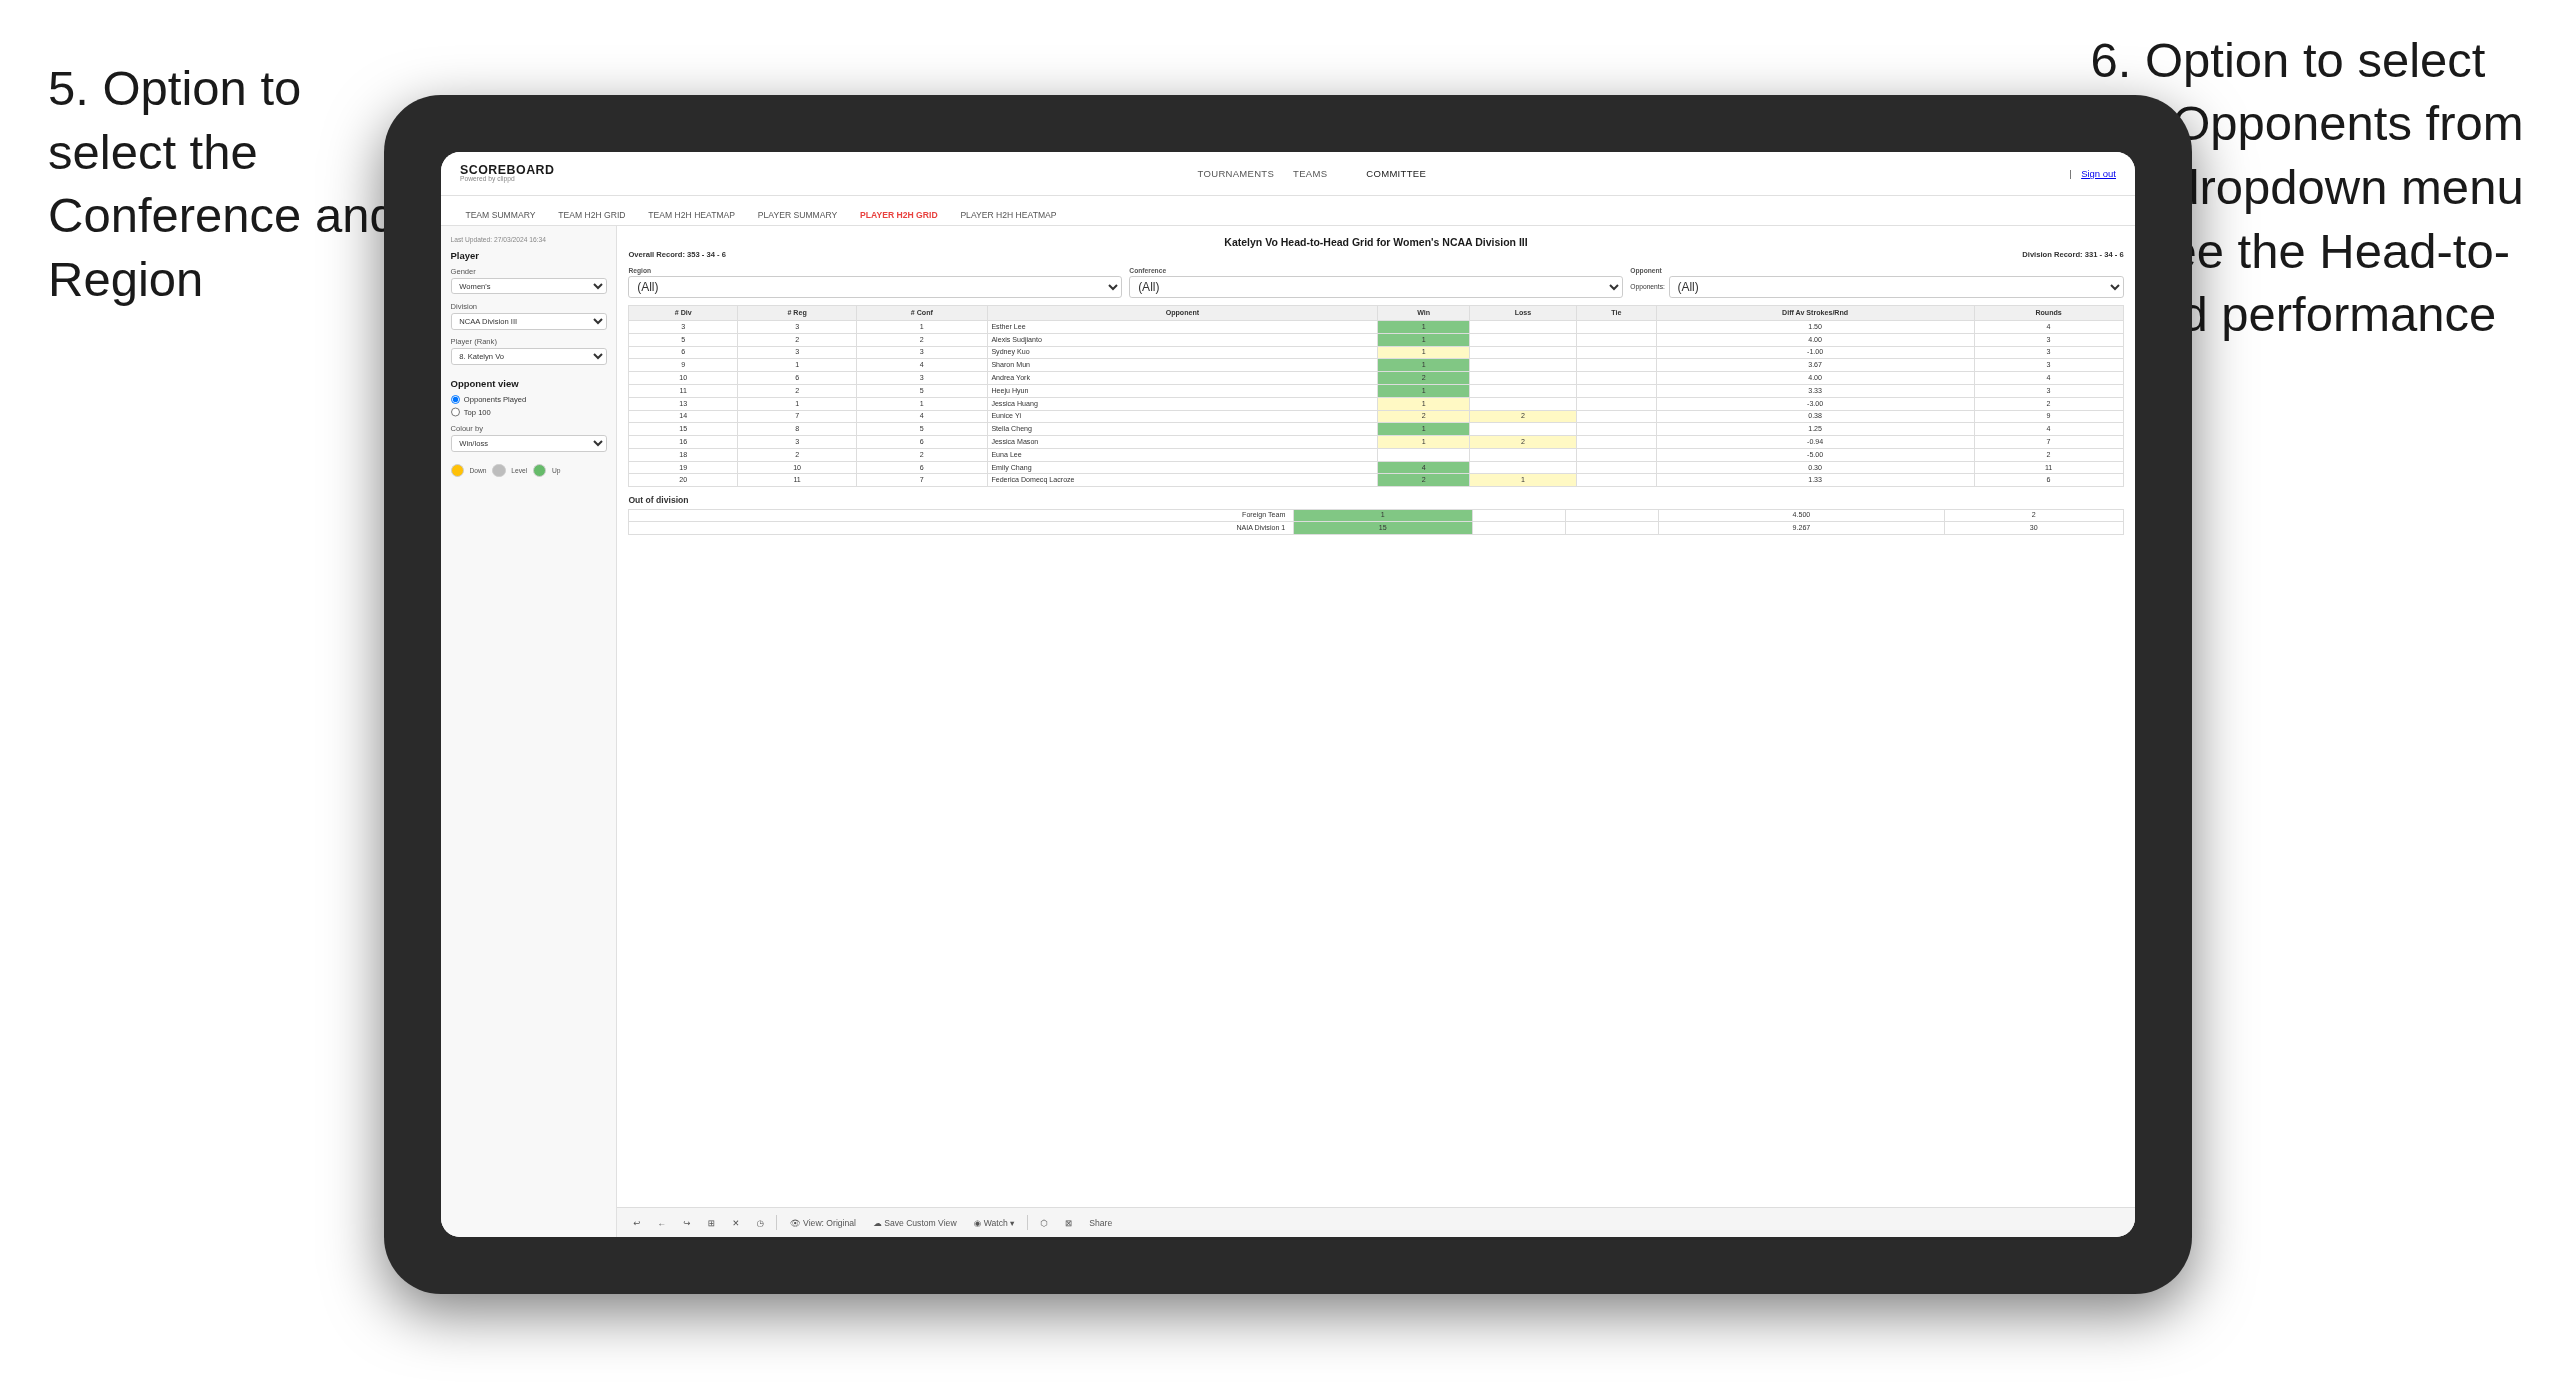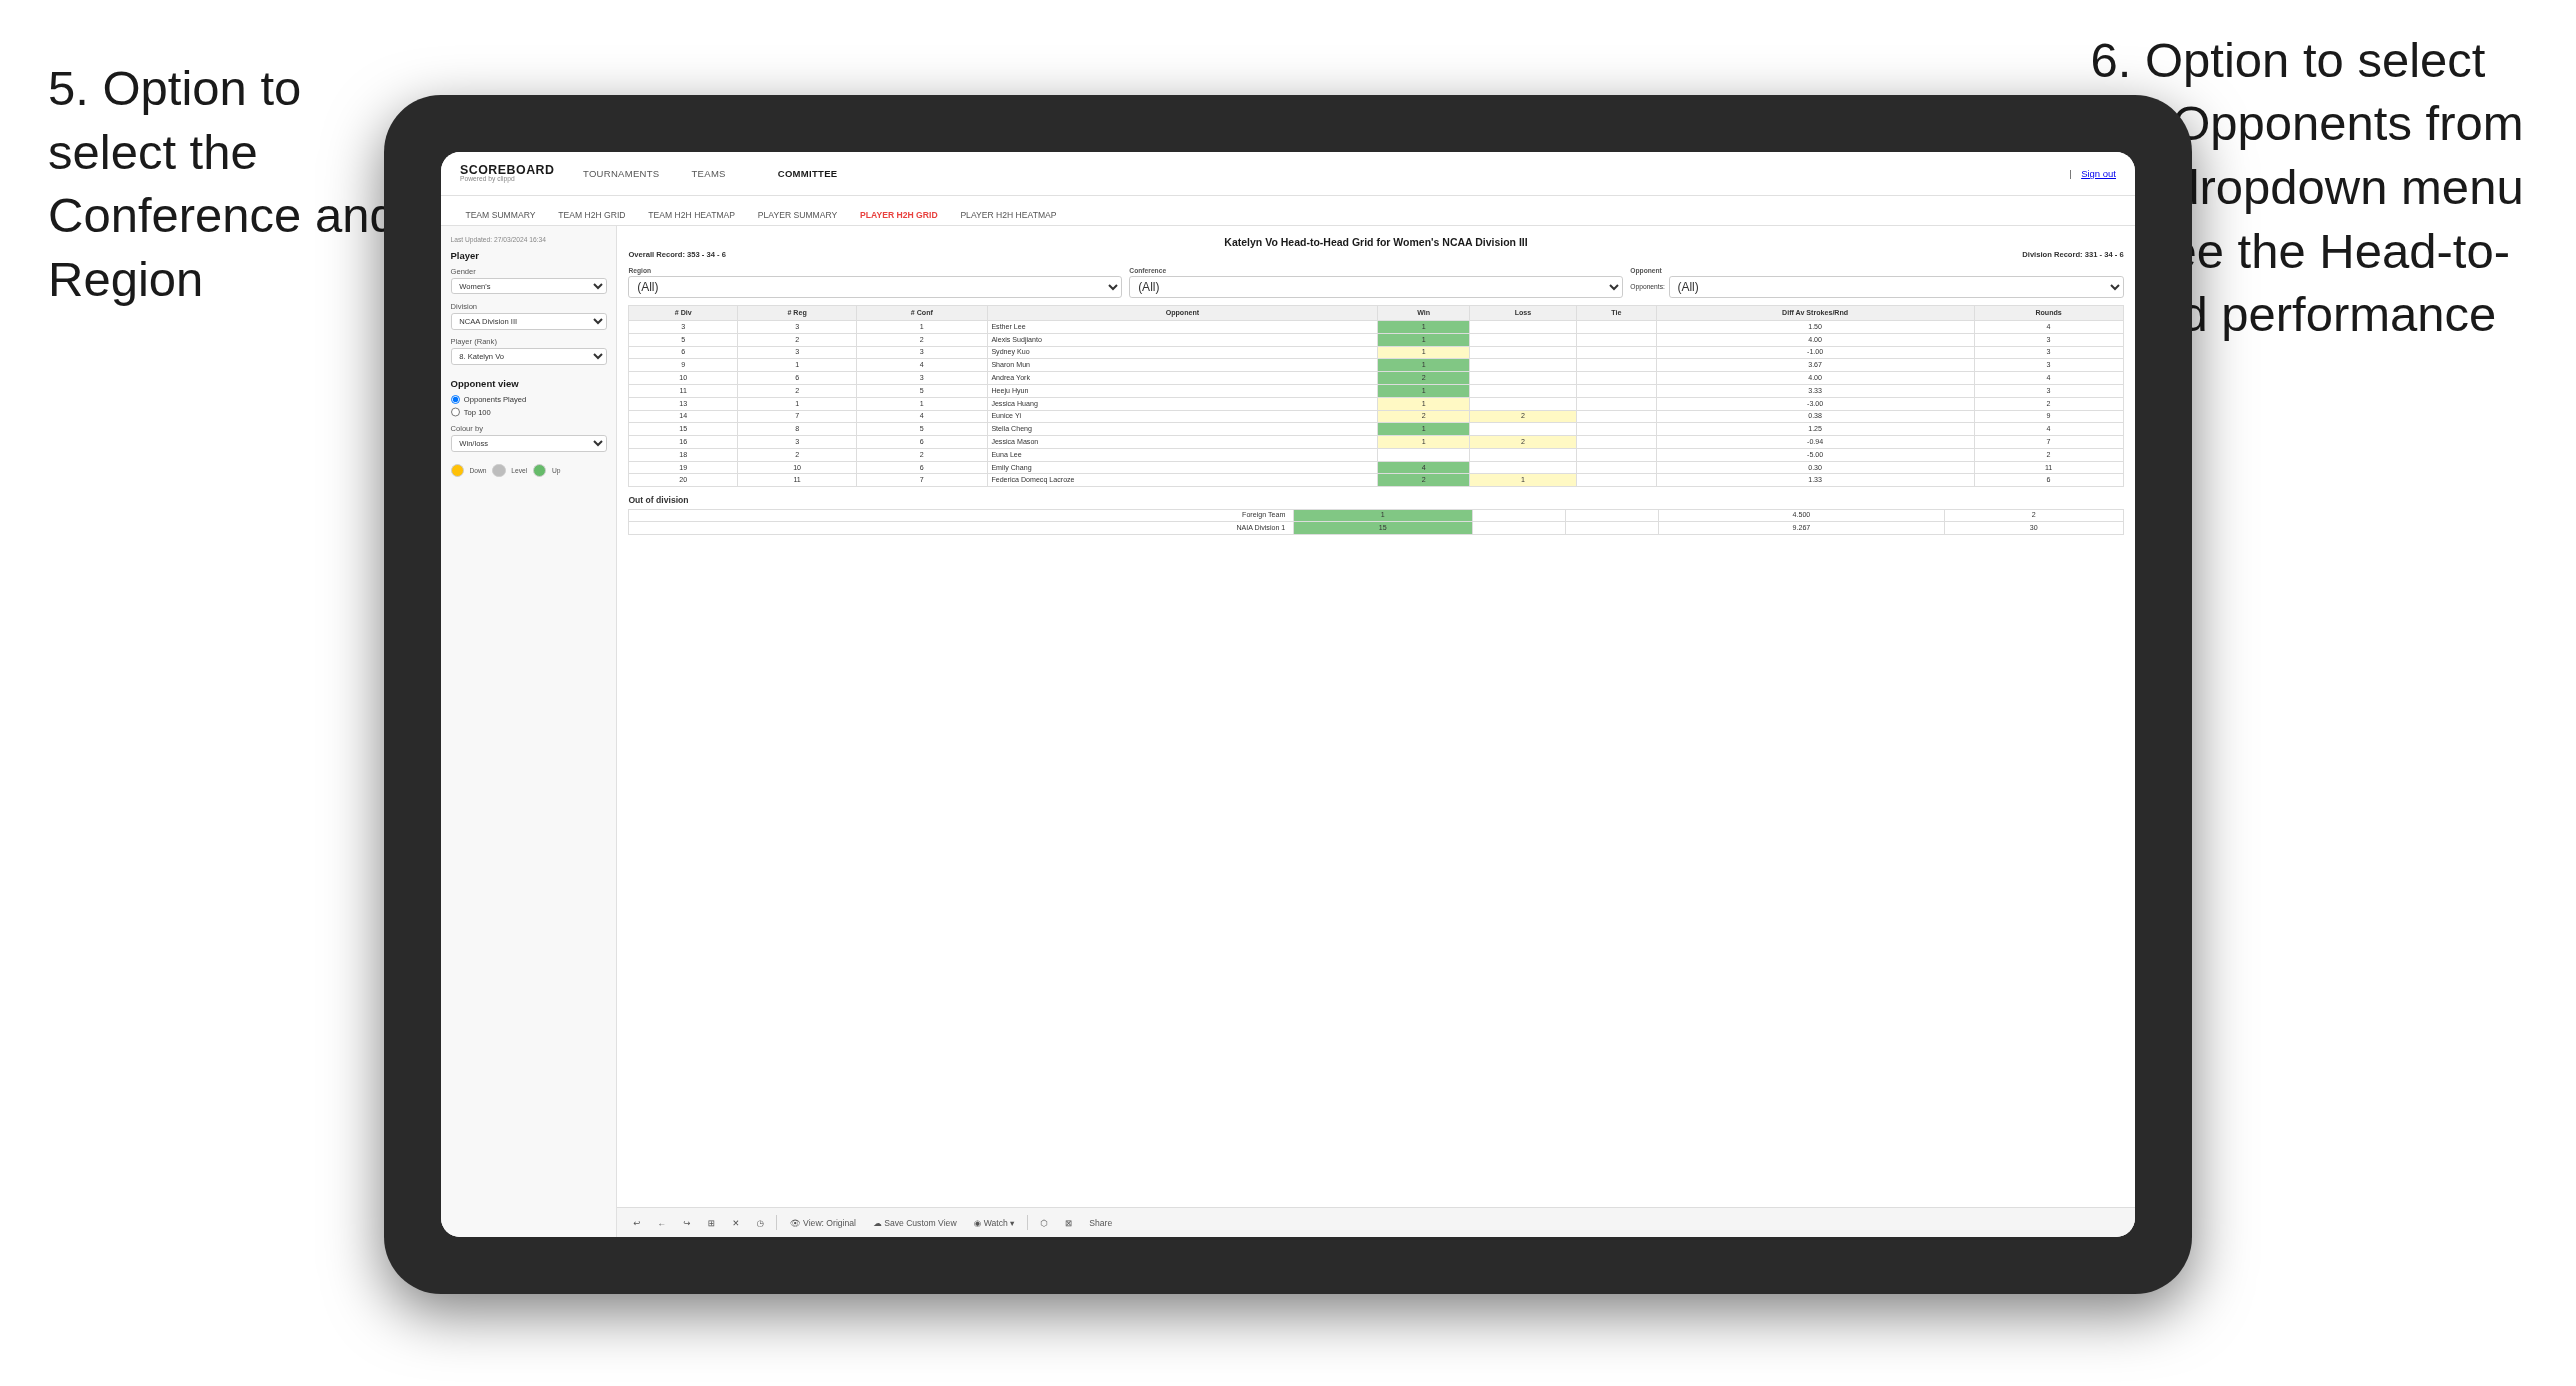--- a/index.html
+++ b/index.html
@@ -86,36 +86,37 @@
       letter-spacing: 0.5px;
     }
 
     .scoreboard-logo .logo-sub {
       font-size: 6.7px;
       color: #888;
     }
 
     .nav-main {
       display: flex;
-      gap: 32px;
+      gap: 19px;
       flex: 1;
+      justify-content: center;
     }
 
     .nav-main a {
       font-size: 9.5px;
       color: #555;
       text-decoration: none;
       font-weight: 500;
       letter-spacing: 0.3px;
       padding: 3.8px 0;
     }
 
     .nav-main a.active {
       color: #1a1a1a;
-      font-weight: 700;
+      font-weight: 400;
       margin-left: 20px;
     }
 
     .header-right {
       font-size: 9.5px;
       color: #555;
       display: flex;
       gap: 9.5px;
     }
 

